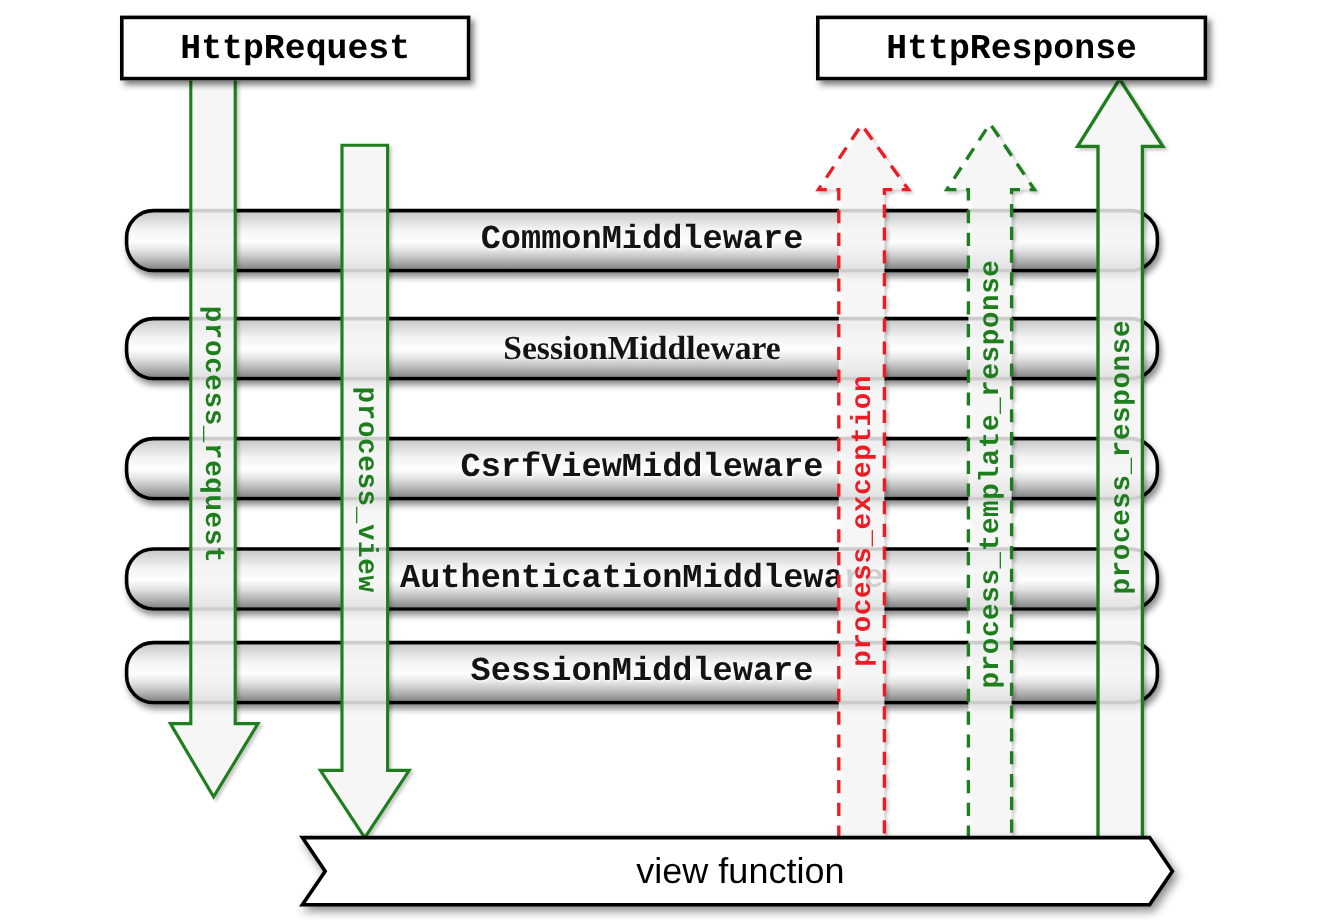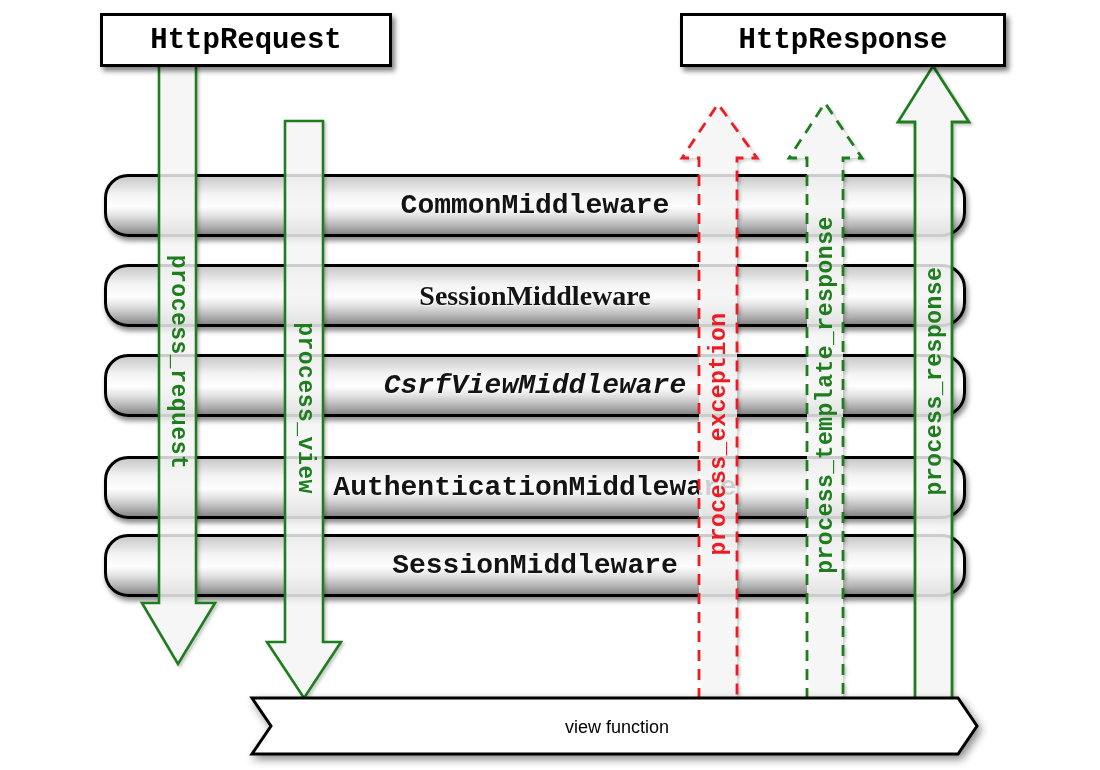--- a/index.html
+++ b/index.html
@@ -12,30 +12,30 @@
     position:absolute;height:54px;background:#ffffff;border:3px solid #000;
     box-shadow:3px 4px 5px rgba(0,0,0,0.5);
     display:flex;align-items:center;justify-content:center;
     font-family:"Liberation Mono","DejaVu Sans Mono",monospace;
     font-size:29px;font-weight:600;color:#000;z-index:40;box-sizing:border-box;text-align:center;
   }
   #box-request{left:100px;top:13px;width:292px;}
   #box-response{left:680px;top:13px;width:326px;}
   
   .mw-bar{
-    position:absolute;left:104px;width:862px;height:63px;box-sizing:border-box;
+    position:absolute;left:104px;width:862px;height:53px;box-sizing:border-box;
     border:3px solid #000;border-radius:24px;
     background:linear-gradient(180deg,#c9c9c9 0%,#f3f3f3 30%,#fefefe 52%,#e2e2e2 68%,#b3b3b3 86%,#878787 100%);
     box-shadow:2px 4px 5px rgba(0,0,0,0.45);
     display:flex;align-items:center;justify-content:center;
     font-family:"Liberation Mono","DejaVu Sans Mono",monospace;
     font-size:28px;font-weight:600;color:#141414;z-index:10;
     text-shadow:1px 1px 1px rgba(255,255,255,0.6);
   }
-  #bar-0{top:174px;} #bar-1{top:264px;font-family:Liberation Serif, serif;} #bar-2{top:354px;font-style:italic;} #bar-3{top:444px;margin-top:12px;} #bar-4{top:534px;}
+  #bar-0{top:174px;} #bar-1{top:264px;font-family:Liberation Serif, serif;} #bar-2{top:364px;} #bar-3{top:444px;margin-top:12px;} #bar-4{top:534px;}
   
   #arrow-svg{position:absolute;left:0;top:0;z-index:20;filter:drop-shadow(2px 2px 1.5px rgba(0,0,0,0.22));}
   
   .vlabel{
     position:absolute;white-space:nowrap;z-index:30;
     font-family:"Liberation Mono","DejaVu Sans Mono",monospace;
     font-size:23px;font-weight:600;letter-spacing:0.5px;
   }
   .vlabel.down{transform:translate(-50%,-50%) rotate(90deg);}
   .vlabel.up{transform:translate(-50%,-50%) rotate(-90deg);}
@@ -43,21 +43,21 @@
   .red{color:#ed1c24;}
   #lbl-request{left:178px;top:362px;}
   #lbl-view{left:305px;top:408px;}
   #lbl-exception{left:719px;top:434px;}
   #lbl-template{left:826px;top:395px;}
   #lbl-response{left:935px;top:381px;}
   
   #ribbon-svg{position:absolute;left:0;top:0;z-index:40;filter:drop-shadow(3px 4px 4px rgba(0,0,0,0.45));}
   #view-function-label{
     position:absolute;left:617px;top:727px;transform:translate(-50%,-50%);
-    font-family:"Liberation Sans",sans-serif;font-size:18px;color:#000;z-index:45;white-space:nowrap;text-align:center;
+    font-family:"Liberation Sans",sans-serif;font-size:30px;color:#000;z-index:45;white-space:nowrap;text-align:center;
   }
 </style>
 </head>
 <body>
 
 <div class="canvas">
 
   <svg id="arrow-svg" width="1100" height="770" viewBox="0 0 1100 770">
 
     <path d="M159,64 L159,603 L142,603 L178,664 L215,603 L196,603 L196,64" fill="rgba(255,255,255,0.8)" stroke="#1e7e1e" stroke-width="2.6"></path>

